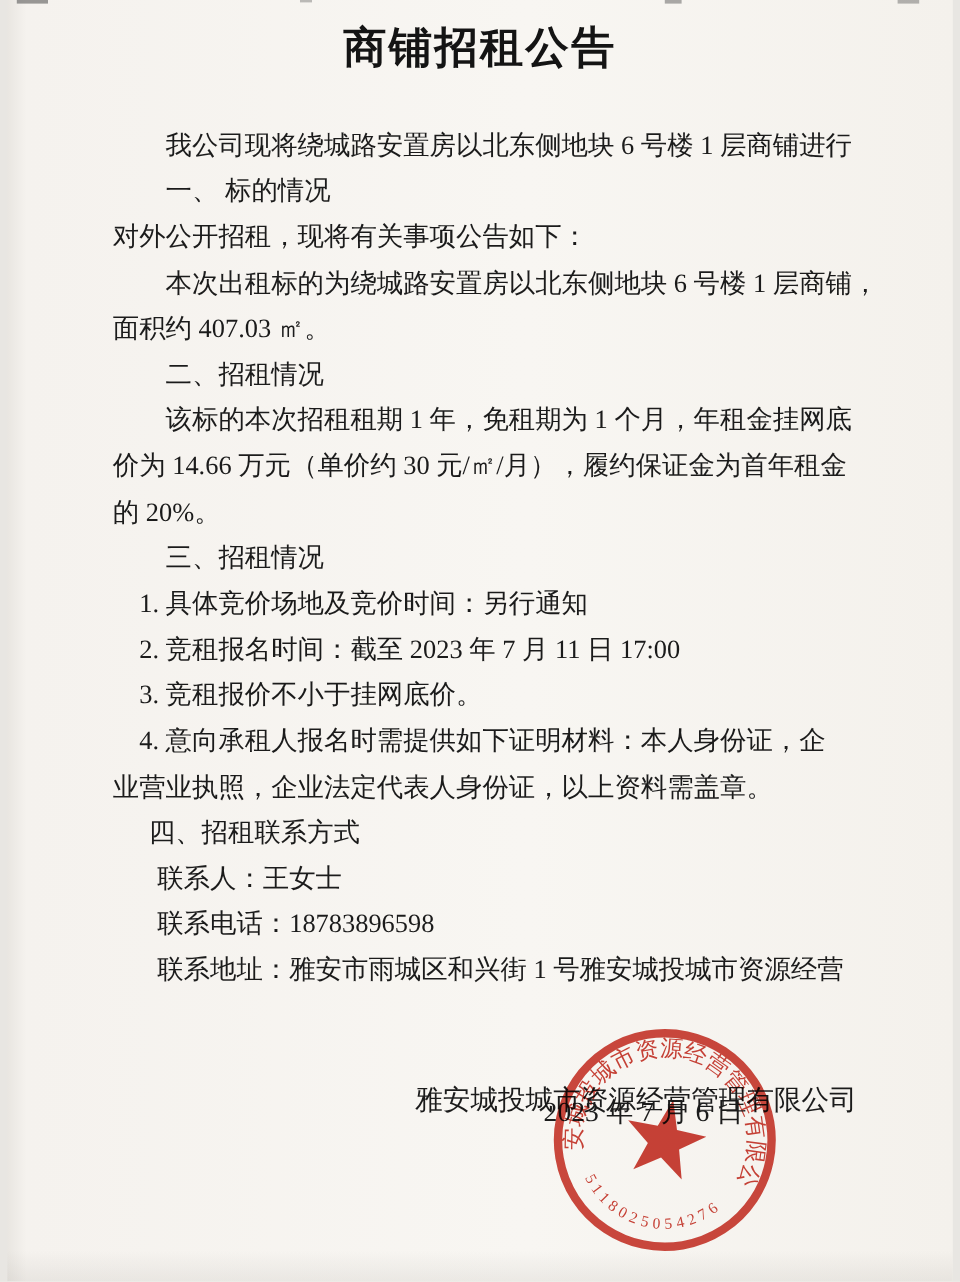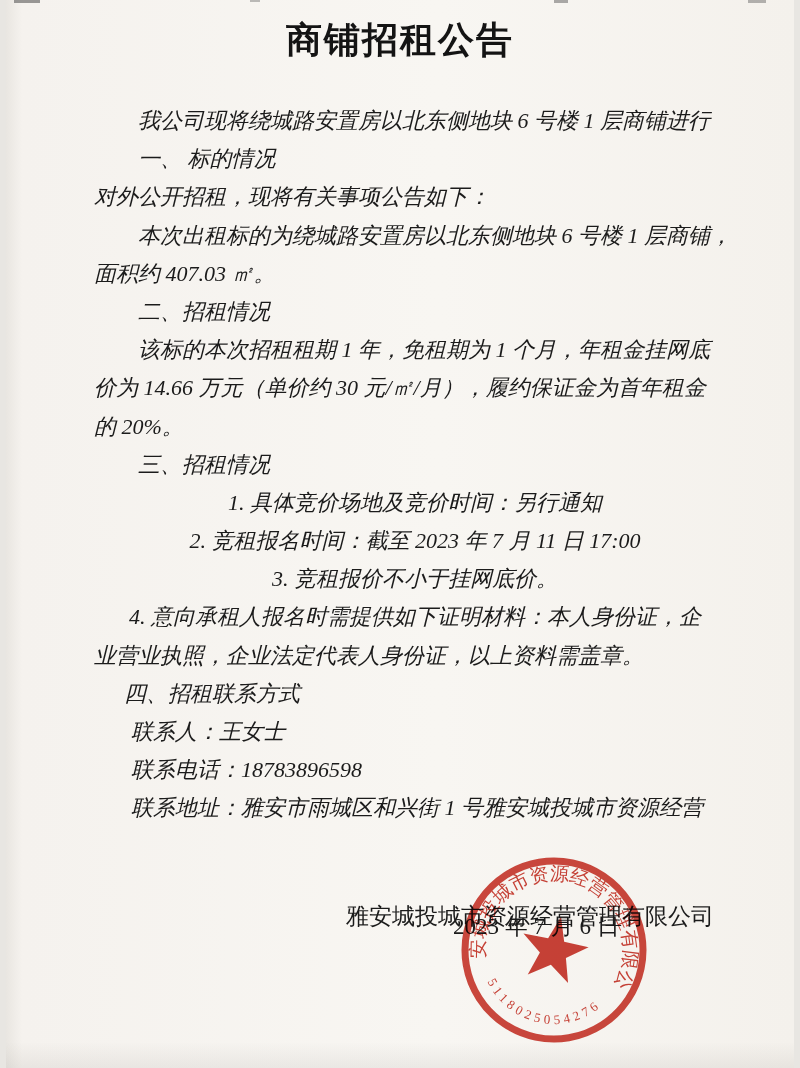--- a/index.html
+++ b/index.html
@@ -17,28 +17,28 @@
     background:linear-gradient(180deg,rgba(0,0,0,0) 0%,rgba(120,115,108,.10) 100%);
     pointer-events:none;
   }
   .scan-mark{position:absolute;background:#4a4a4a;pointer-events:none;}
   .doc-title{
     margin:0;padding-top:16px;height:58px;
     text-align:center;
     font-size:36px;font-weight:700;letter-spacing:2px;
     color:#141414;
   }
-  .body-text{padding-top:28px;margin-left:88px;margin-right:80px;font-style:italic;}
+  .body-text{padding-top:28px;margin-left:88px;margin-right:80px;}
   .line{
     height:38.2px;line-height:38.2px;
     font-size:22px;white-space:pre;
     color:#1b1b1b;
   }
   .indent{padding-left:44px;}
-  .list{padding-left:22px;text-align:center;}
+  .list{padding-left:22px;}
   .h4line{padding-left:30px;}
   .contact{padding-left:37px;}
   .signature-company{
     position:absolute;left:340px;top:901px;
     font-size:23px;white-space:pre;letter-spacing:0px;
   }
   .signature-date{
     position:absolute;left:447px;top:911px;
     font-size:23px;white-space:pre;
   }

